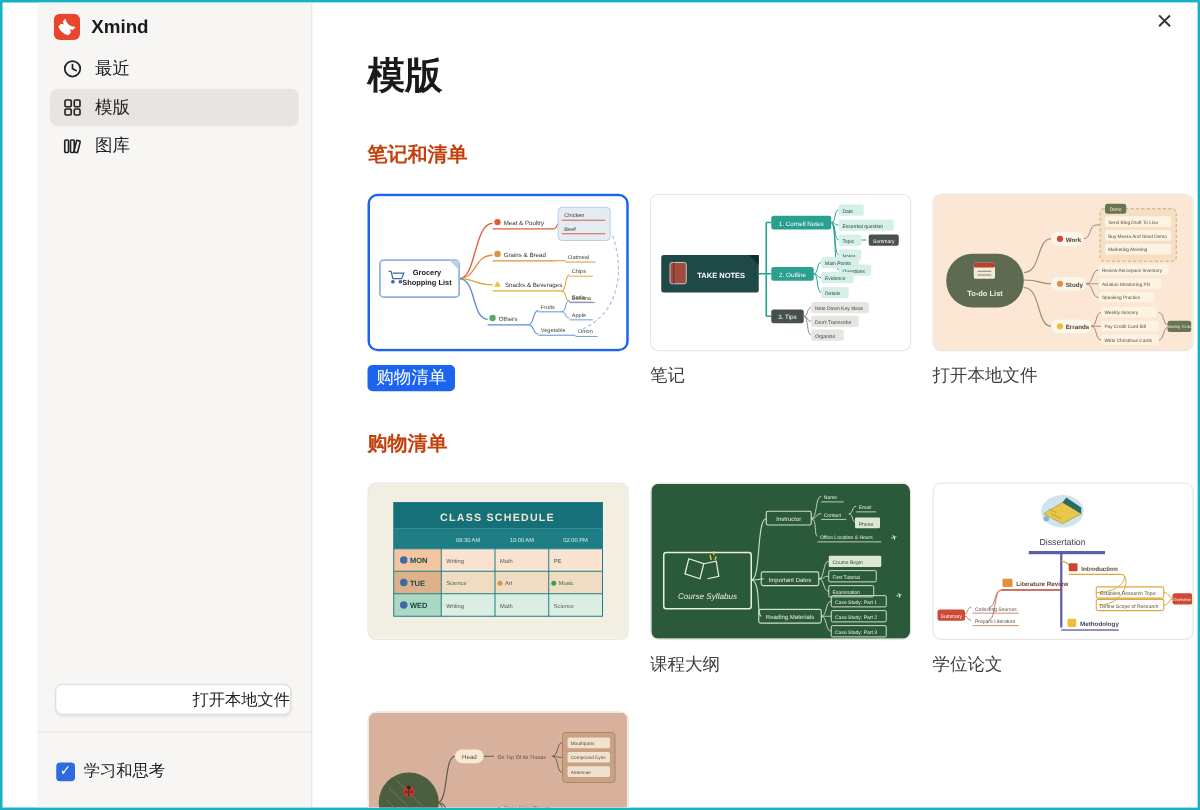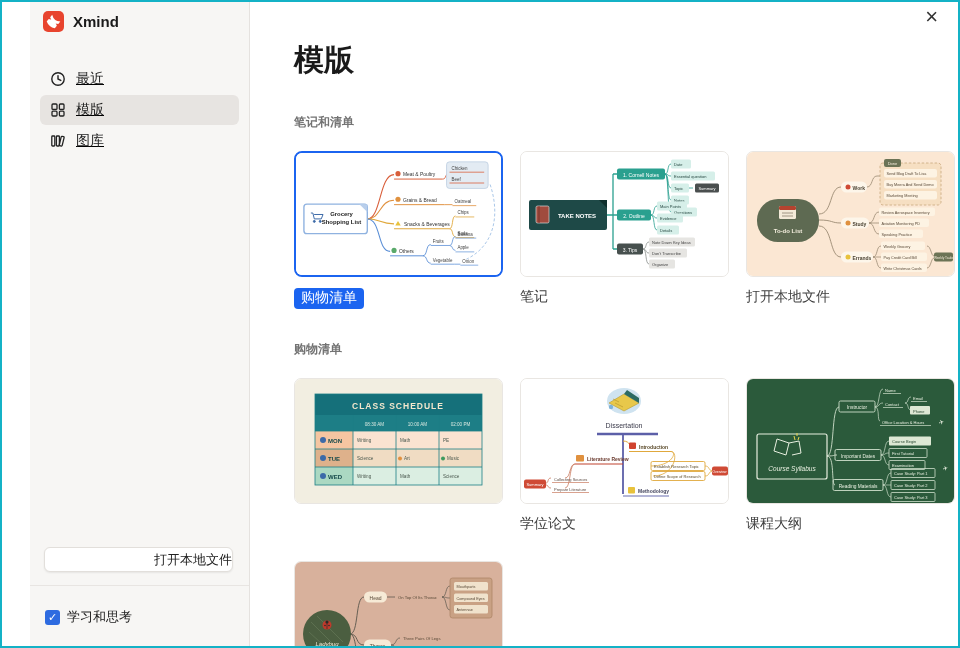--- a/index.html
+++ b/index.html
@@ -15,21 +15,21 @@
     padding-left:28px;
   }
   
   .sidebar {
     position:relative; width:220px; height:100%;
     background:#f7f6f4; border-right:1px solid #e5e2df; flex:0 0 220px;
   }
   .logo-row { display:flex; align-items:center; gap:9px; padding:9px 0 0 13px; }
   .logo-mark { width:21px; height:21px; flex:0 0 21px; }
   .app-title { font-size:15px; font-weight:bold; color:#1a1a1a; }
-  .nav { margin-top:32px; padding:0 10px;text-decoration:underline; }
+  .nav { margin-top:8px; padding:0 10px; }
   .nav-item {
     display:flex; align-items:center; gap:10px;
     height:30px; padding:0 10px; border-radius:6px;
     font-size:14px; color:#222; cursor:pointer; margin-bottom:1px;
   }
   .nav-item.selected { background:#e7e4e1; }
   .nav-icon { width:16px; height:16px; flex:0 0 16px; }
   .open-file-btn {
     position:absolute; left:14px; right:16px; bottom:74px; height:25px;
     background:#fff; border:1px solid #e2dfdb; border-radius:6px;
@@ -43,21 +43,21 @@
     color:#fff; font-size:11px; line-height:15px; text-align:center; cursor:pointer;
   }
   .startup-label { font-size:13px; color:#222; }
   
   .main { position:relative; flex:1; padding:38px 0 0 44px; background:#fff; }
   .close-btn {
     position:absolute; top:4px; right:20px; font-size:22px; font-weight:300;
     color:#333; cursor:pointer; line-height:1;
   }
   .page-title { font-size:30px; font-weight:bold; color:#1a1a1a; margin-bottom:33px; }
-  .section-title { font-size:12px; font-weight:bold; color:#737373; margin-bottom:20px; }
+  .section-title { font-size:16px; font-weight:bold; color:#c2410c; margin-bottom:20px; }
   .section-2 { margin-top:32px; }
   .tpl-row { display:flex; gap:17px; }
   .tpl-card { width:209px; cursor:pointer; }
   .thumb {
     height:126px; border:1px solid #e9e6e2; border-radius:7px;
     overflow:hidden; background:#fff;
   }
   .tpl-card.selected .thumb { border:2px solid #1b64f0; border-radius:8px; }
   .thumb svg { display:block; width:100%; height:100%; }
   .tpl-label-row { margin-top:11px; height:21px; text-align:left; font-size:14px; color:#3f3f3f; }
@@ -379,69 +379,20 @@
                   <line x1="101" y1="36" x2="101" y2="106"></line>
                   <line x1="144" y1="36" x2="144" y2="106"></line>
               </g>
             </svg>
           </div>
         </div>
 
         <div class="tpl-card">
           <div class="thumb">
             <svg viewBox="0 0 207 124" preserveAspectRatio="none">
-              <rect width="207" height="124" fill="#ffffff"></rect>
-              <ellipse cx="103" cy="22" rx="17" ry="13" fill="#cfe3f0"></ellipse>
-              <path d="M88,24 L103,15 L118,24 L103,32 Z" fill="#e8c84a" stroke="#b89a2e" stroke-width="0.6"></path>
-              <path d="M103,15 L118,24 L118,19 L106,11 Z" fill="#2c6b63"></path>
-              <path d="M92,20 l6,3 M94,24 l8,4" stroke="#b89a2e" stroke-width="0.7"></path>
-              <circle cx="90" cy="28" r="2.2" fill="#7fb3d8"></circle>
-              <text x="103" y="49" font-size="7" fill="#3a3a4a" text-anchor="middle">Dissertation</text>
-              <line x1="76" y1="55" x2="137" y2="55" stroke="#5c5fa8" stroke-width="2.6"></line>
-              <line x1="102" y1="55" x2="102" y2="115" stroke="#5c5fa8" stroke-width="1.8"></line>
-              <rect x="55" y="76" width="8" height="6.5" rx="1" fill="#e0913f"></rect>
-              <text x="66" y="82" font-size="5" font-weight="bold" fill="#6b3b2f">Literature Review</text>
-              <line x1="54" y1="85" x2="102" y2="85" stroke="#c0432f" stroke-width="1.2"></line>
-              <g fill="none" stroke="#c97a5e" stroke-width="0.8">
-                <path d="M54,85 C48,85 50,99 44,99 M54,85 C48,85 50,109 44,109"></path>
-                <path d="M30,99 C26,99 28,104 25,104 M30,109 C26,109 28,106 25,106"></path>
-              </g>
-              <text x="33" y="101.5" font-size="4" fill="#5a4a42">Collecting Sources</text>
-              <line x1="31" y1="103.5" x2="68" y2="103.5" stroke="#c97a5e" stroke-width="0.7"></line>
-              <text x="33" y="111.5" font-size="4" fill="#5a4a42">Prepare Literature</text>
-              <line x1="31" y1="113.5" x2="68" y2="113.5" stroke="#c97a5e" stroke-width="0.7"></line>
-              <rect x="3" y="100.5" width="22" height="9" rx="2" fill="#cf4a35"></rect>
-              <text x="14" y="107" font-size="4" fill="#fff" text-anchor="middle">Summary</text>
-              <path d="M102,62 C110,62 108,69 114,69" fill="none" stroke="#e0a83c" stroke-width="1"></path>
-              <rect x="108" y="63.5" width="7" height="6.5" rx="1" fill="#d0432f"></rect>
-              <text x="118" y="69.5" font-size="5" font-weight="bold" fill="#5a4a2a">Introduction</text>
-              <line x1="108" y1="72.5" x2="150" y2="72.5" stroke="#e0a83c" stroke-width="1"></line>
-              <g fill="none" stroke="#e0a83c" stroke-width="0.8">
-                <path d="M150,72.5 C156,72.5 152,87 130,87 M150,72.5 C158,72.5 154,97 132,97"></path>
-                <path d="M184,87 C189,87 187,91.5 191,91.5 M184,97 C189,97 187,92.5 191,92.5"></path>
-              </g>
-              <rect x="130" y="82.5" width="54" height="9" rx="1.5" fill="none" stroke="#e0a83c" stroke-width="0.9"></rect>
-              <text x="133" y="89" font-size="4" fill="#5a4a2a">Establish Research Topic</text>
-              <rect x="130" y="92.5" width="54" height="9" rx="1.5" fill="none" stroke="#e0a83c" stroke-width="0.9"></rect>
-              <text x="133" y="99" font-size="4" fill="#5a4a2a">Define Scope of Research</text>
-              <rect x="191" y="87.5" width="16" height="9" rx="2" fill="#cf4a35"></rect>
-              <text x="198.5" y="94" font-size="3.4" fill="#fff" text-anchor="middle">Overview</text>
-              <rect x="107" y="108" width="7" height="6.5" rx="1" fill="#e8c23c"></rect>
-              <text x="117" y="114" font-size="5" font-weight="bold" fill="#44455e">Methodology</text>
-              <line x1="102" y1="117" x2="148" y2="117" stroke="#6b6fb0" stroke-width="1.2"></line>
-            </svg>
-          </div>
-          <div class="tpl-label-row">
-            <span>学位论文</span>
-          </div>
-        </div>
-
-        <div class="tpl-card">
-          <div class="thumb">
-            <svg viewBox="0 0 207 124" preserveAspectRatio="none">
               <rect width="207" height="124" fill="#2b5a3b"></rect>
               <g fill="none" stroke="#cfe0cc" stroke-width="0.9">
                 <path d="M80,77 C88,77 84,28 92,28"></path>
                 <path d="M80,77 C88,77 86,76 90,76"></path>
                 <path d="M80,77 C88,77 84,106 88,106"></path>
               </g>
               <rect x="10" y="55" width="70" height="45" rx="2" fill="none" stroke="#e8efe0" stroke-width="1.2"></rect>
               <g stroke="#e8efe0" stroke-width="1" fill="none">
                 <path d="M30,60 l12,4 l-3,12 l-12,-4 z"></path>
                 <path d="M42,64 l10,-2 l2,12 l-9,2"></path>
@@ -492,20 +443,69 @@
               <text x="147" y="96" font-size="4" fill="#e8efe0">Case Study: Part 1</text>
               <rect x="144" y="101.5" width="44" height="9" rx="1" fill="none" stroke="#cfe0cc" stroke-width="0.8"></rect>
               <text x="147" y="108" font-size="4" fill="#e8efe0">Case Study: Part 2</text>
               <rect x="144" y="113.5" width="44" height="9" rx="1" fill="none" stroke="#cfe0cc" stroke-width="0.8"></rect>
               <text x="147" y="120" font-size="4" fill="#e8efe0">Case Study: Part 3</text>
               <text x="196" y="92" font-size="6" fill="#e8efe0" transform="rotate(-15 196 90)">✈</text>
             </svg>
           </div>
           <div class="tpl-label-row">
             <span>课程大纲</span>
+          </div>
+        </div>
+
+        <div class="tpl-card">
+          <div class="thumb">
+            <svg viewBox="0 0 207 124" preserveAspectRatio="none">
+              <rect width="207" height="124" fill="#ffffff"></rect>
+              <ellipse cx="103" cy="22" rx="17" ry="13" fill="#cfe3f0"></ellipse>
+              <path d="M88,24 L103,15 L118,24 L103,32 Z" fill="#e8c84a" stroke="#b89a2e" stroke-width="0.6"></path>
+              <path d="M103,15 L118,24 L118,19 L106,11 Z" fill="#2c6b63"></path>
+              <path d="M92,20 l6,3 M94,24 l8,4" stroke="#b89a2e" stroke-width="0.7"></path>
+              <circle cx="90" cy="28" r="2.2" fill="#7fb3d8"></circle>
+              <text x="103" y="49" font-size="7" fill="#3a3a4a" text-anchor="middle">Dissertation</text>
+              <line x1="76" y1="55" x2="137" y2="55" stroke="#5c5fa8" stroke-width="2.6"></line>
+              <line x1="102" y1="55" x2="102" y2="115" stroke="#5c5fa8" stroke-width="1.8"></line>
+              <rect x="55" y="76" width="8" height="6.5" rx="1" fill="#e0913f"></rect>
+              <text x="66" y="82" font-size="5" font-weight="bold" fill="#6b3b2f">Literature Review</text>
+              <line x1="54" y1="85" x2="102" y2="85" stroke="#c0432f" stroke-width="1.2"></line>
+              <g fill="none" stroke="#c97a5e" stroke-width="0.8">
+                <path d="M54,85 C48,85 50,99 44,99 M54,85 C48,85 50,109 44,109"></path>
+                <path d="M30,99 C26,99 28,104 25,104 M30,109 C26,109 28,106 25,106"></path>
+              </g>
+              <text x="33" y="101.5" font-size="4" fill="#5a4a42">Collecting Sources</text>
+              <line x1="31" y1="103.5" x2="68" y2="103.5" stroke="#c97a5e" stroke-width="0.7"></line>
+              <text x="33" y="111.5" font-size="4" fill="#5a4a42">Prepare Literature</text>
+              <line x1="31" y1="113.5" x2="68" y2="113.5" stroke="#c97a5e" stroke-width="0.7"></line>
+              <rect x="3" y="100.5" width="22" height="9" rx="2" fill="#cf4a35"></rect>
+              <text x="14" y="107" font-size="4" fill="#fff" text-anchor="middle">Summary</text>
+              <path d="M102,62 C110,62 108,69 114,69" fill="none" stroke="#e0a83c" stroke-width="1"></path>
+              <rect x="108" y="63.5" width="7" height="6.5" rx="1" fill="#d0432f"></rect>
+              <text x="118" y="69.5" font-size="5" font-weight="bold" fill="#5a4a2a">Introduction</text>
+              <line x1="108" y1="72.5" x2="150" y2="72.5" stroke="#e0a83c" stroke-width="1"></line>
+              <g fill="none" stroke="#e0a83c" stroke-width="0.8">
+                <path d="M150,72.5 C156,72.5 152,87 130,87 M150,72.5 C158,72.5 154,97 132,97"></path>
+                <path d="M184,87 C189,87 187,91.5 191,91.5 M184,97 C189,97 187,92.5 191,92.5"></path>
+              </g>
+              <rect x="130" y="82.5" width="54" height="9" rx="1.5" fill="none" stroke="#e0a83c" stroke-width="0.9"></rect>
+              <text x="133" y="89" font-size="4" fill="#5a4a2a">Establish Research Topic</text>
+              <rect x="130" y="92.5" width="54" height="9" rx="1.5" fill="none" stroke="#e0a83c" stroke-width="0.9"></rect>
+              <text x="133" y="99" font-size="4" fill="#5a4a2a">Define Scope of Research</text>
+              <rect x="191" y="87.5" width="16" height="9" rx="2" fill="#cf4a35"></rect>
+              <text x="198.5" y="94" font-size="3.4" fill="#fff" text-anchor="middle">Overview</text>
+              <rect x="107" y="108" width="7" height="6.5" rx="1" fill="#e8c23c"></rect>
+              <text x="117" y="114" font-size="5" font-weight="bold" fill="#44455e">Methodology</text>
+              <line x1="102" y1="117" x2="148" y2="117" stroke="#6b6fb0" stroke-width="1.2"></line>
+            </svg>
+          </div>
+          <div class="tpl-label-row">
+            <span>学位论文</span>
           </div>
         </div>
       </div>
 
       <div class="tpl-row" style="margin-top:25px">
         <div class="tpl-card">
           <div class="thumb">
             <svg viewBox="0 0 207 124" preserveAspectRatio="none">
               <rect width="207" height="124" fill="#d8b19c"></rect>
               <g fill="none" stroke="#5a564c" stroke-width="0.9">

